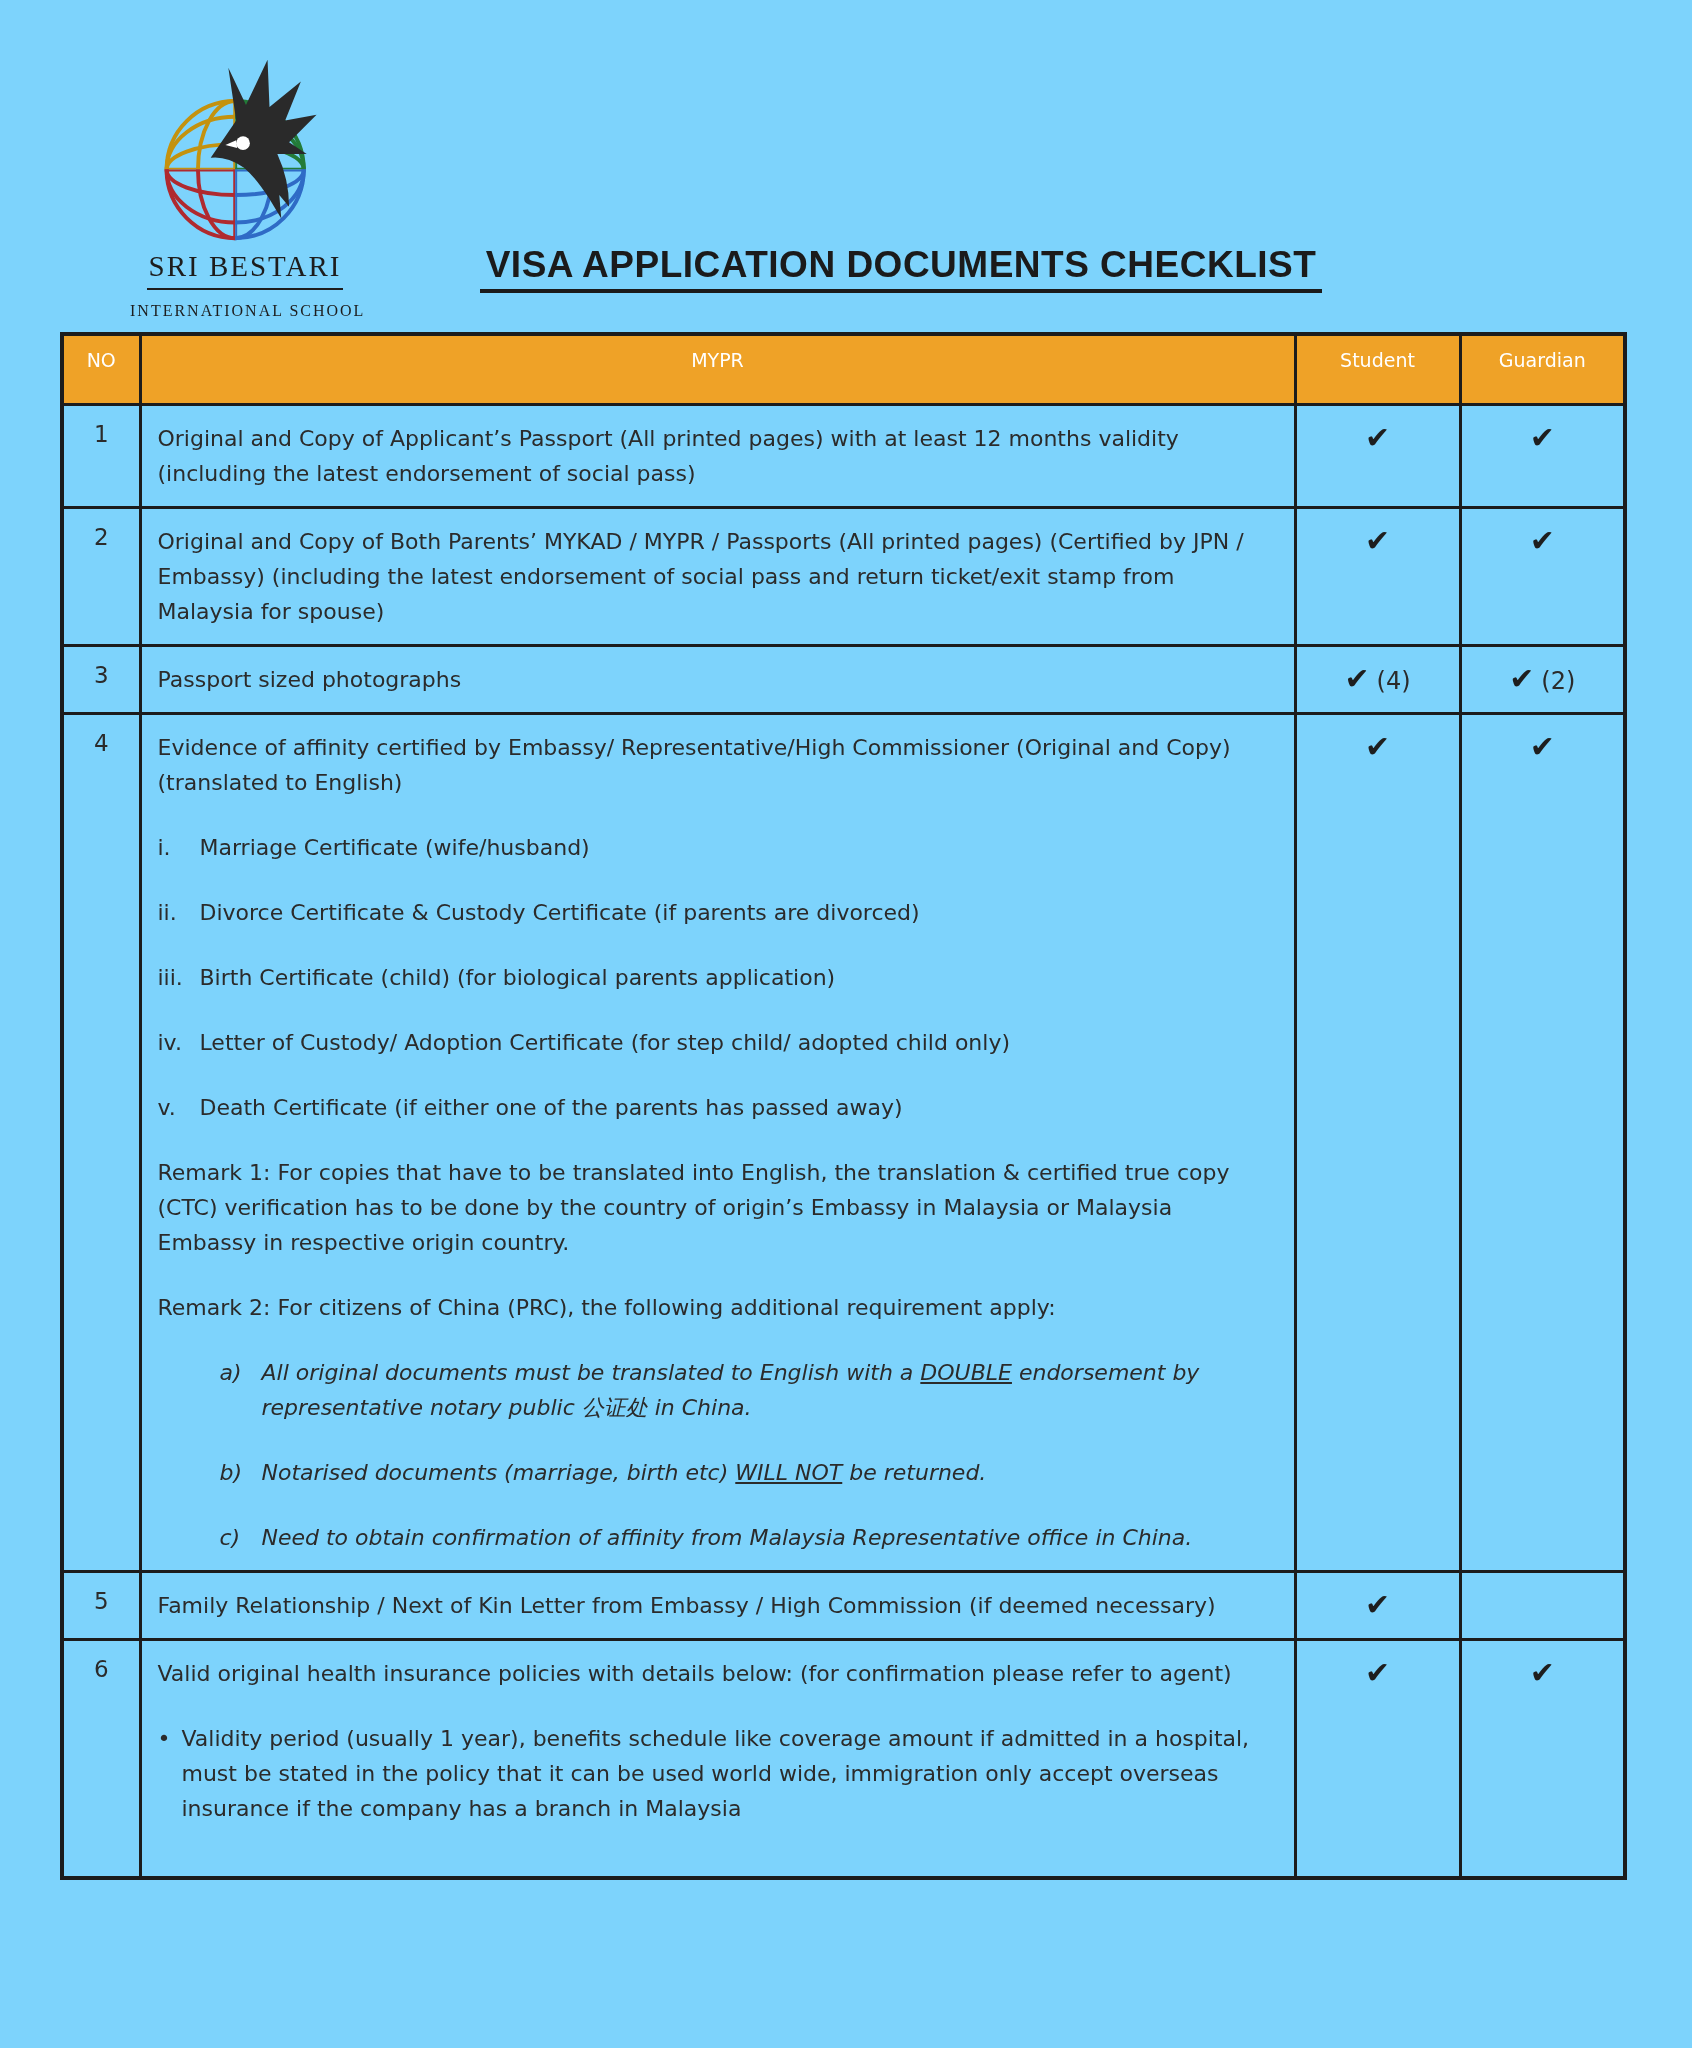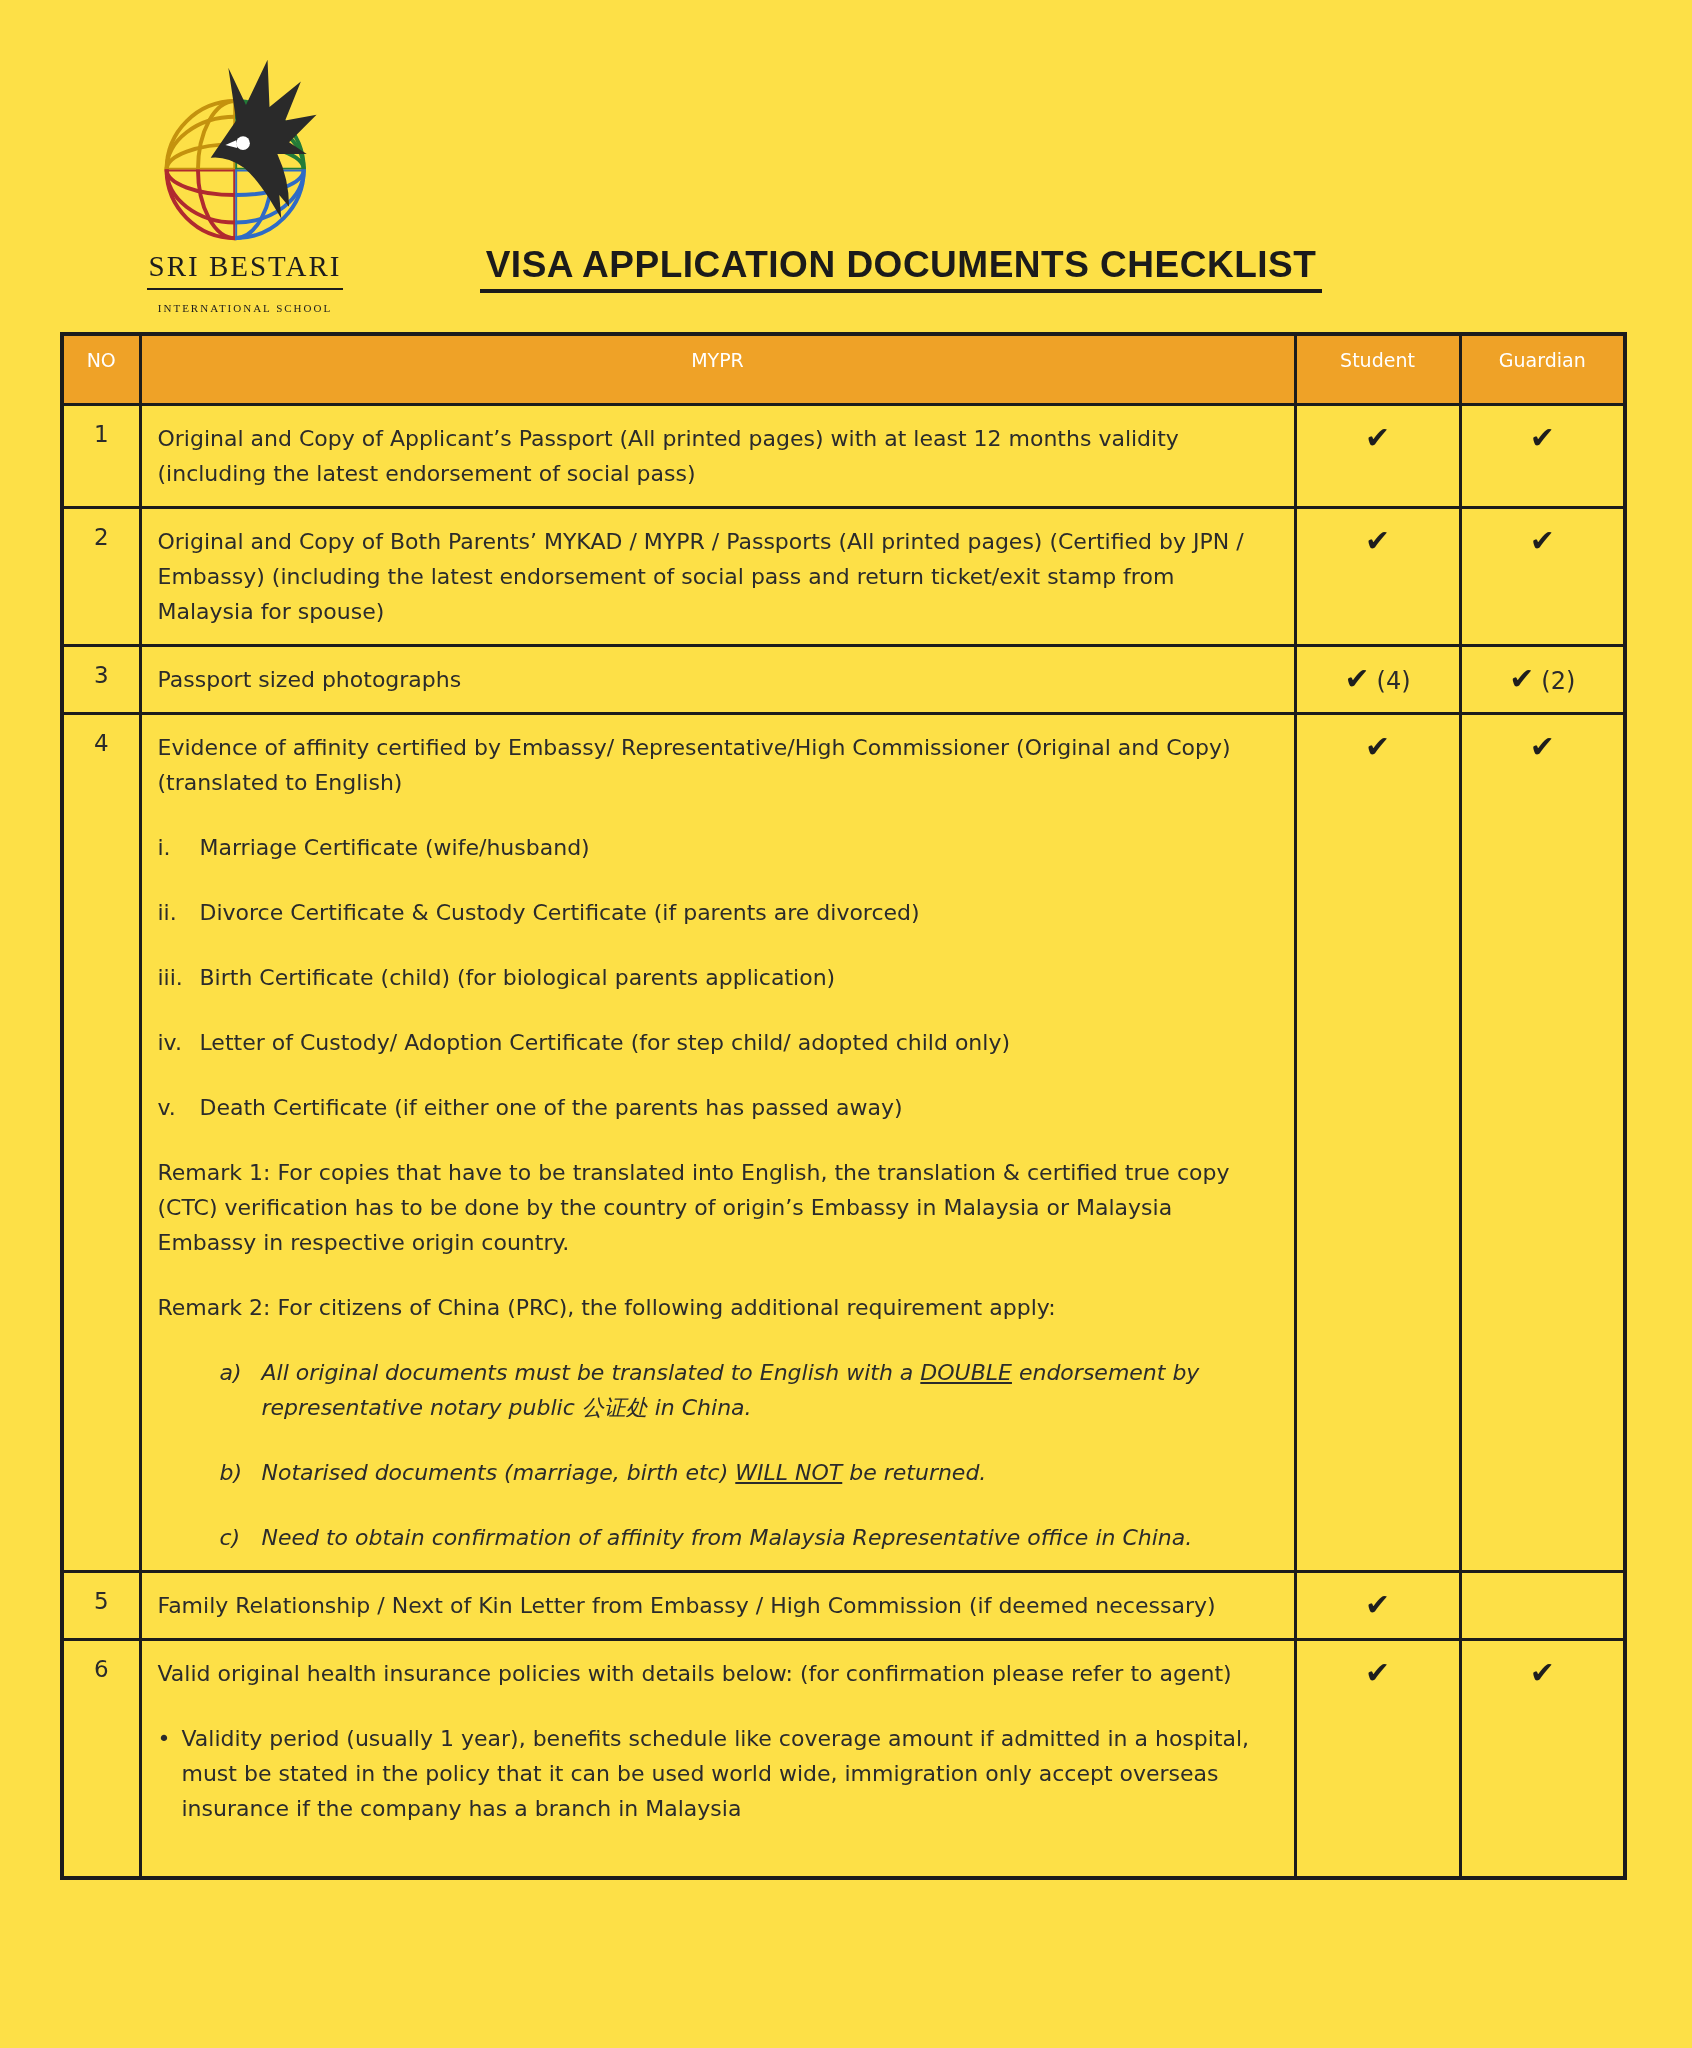--- a/index.html
+++ b/index.html
@@ -4,34 +4,34 @@
 <style>
   :root{
     --header-bg:#EFA227;
     --header-fg:#FFFFFF;
     --border:#1c1c1c;
     --ink:#2b2b2b;
   }
   *{box-sizing:border-box;}
   html,body{margin:0;padding:0;background:#ffffff;}
   .page{
-    width:1692px;height:2048px;background:#fde047;position:relative;
+    width:1692px;height:2048px;background:#7dd3fc;position:relative;
     font-family:"DejaVu Sans","Liberation Sans",sans-serif;color:var(--ink);
   }
   
   .doc-header{position:relative;height:332px;}
   .logo{position:absolute;left:130px;top:52px;width:230px;text-align:center;}
   .logo svg{display:block;margin:0 auto;}
   .logo-name{
     font-family:"Liberation Serif","DejaVu Serif",serif;font-size:29px;color:#1d1d1d;
     letter-spacing:2px;margin-top:2px;white-space:nowrap;
   }
   .logo-rule{height:2px;background:#1d1d1d;width:196px;margin:5px auto 4px;}
   .logo-sub{
-    font-family:"Liberation Serif","DejaVu Serif",serif;font-size:11px;color:#1d1d1d;
+    font-family:"Liberation Serif","DejaVu Serif",serif;font-size:16px;color:#1d1d1d;
     letter-spacing:2px;white-space:nowrap;margin-top:12px;
   }
   .title-wrap{position:absolute;left:110px;right:0;top:244px;text-align:center;}
   .doc-title{
     display:inline-block;margin:0;font-family:"Liberation Sans",sans-serif;
     font-size:37px;font-weight:700;color:#1b1b1b;letter-spacing:0.5px;
     border-bottom:4px solid #1b1b1b;padding:0 6px 3px;white-space:nowrap;
   }
   
   table.checklist{

